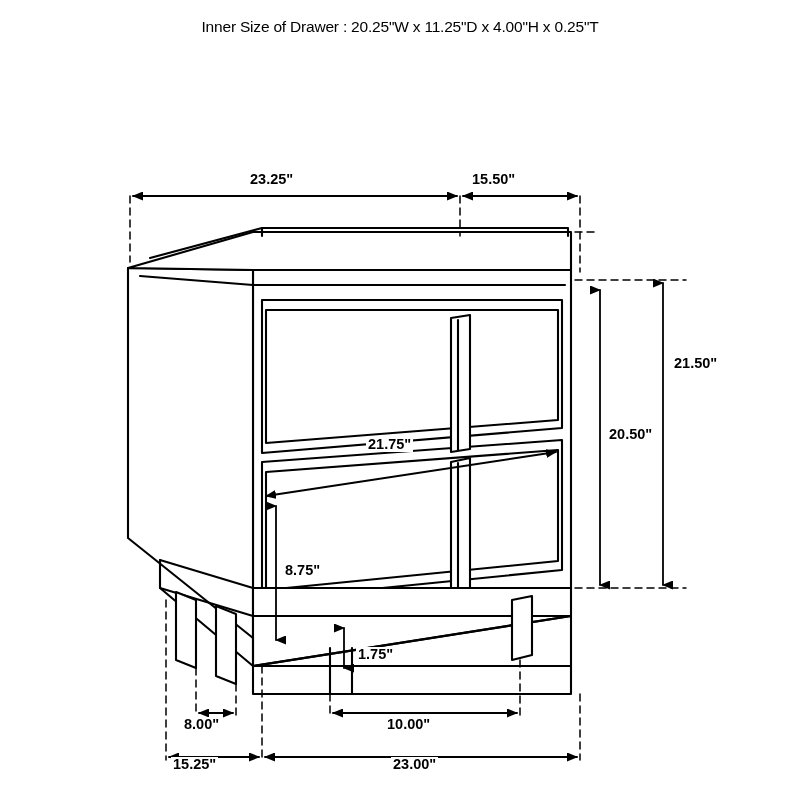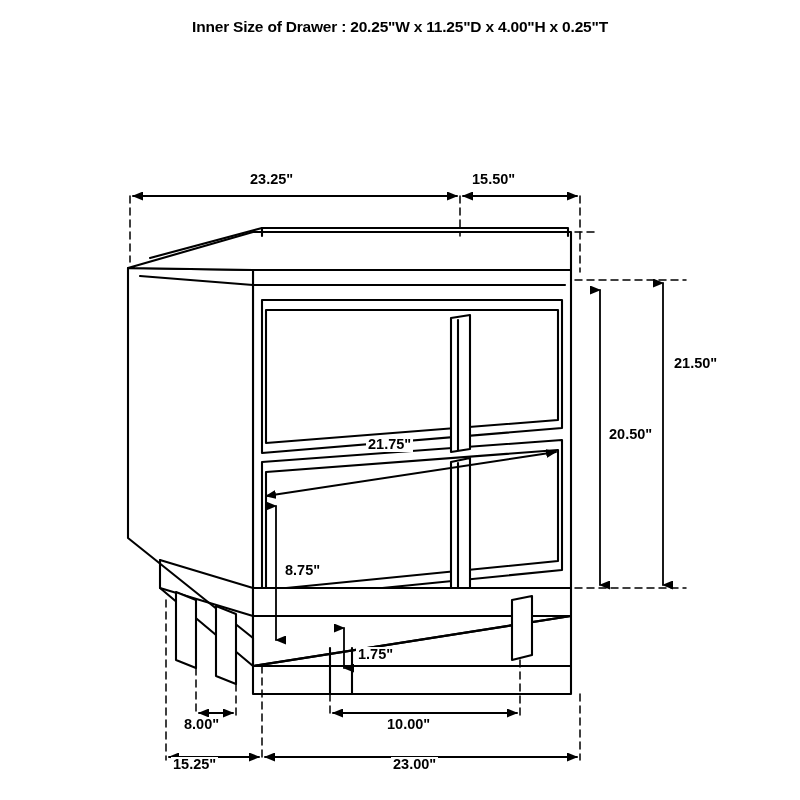--- a/index.html
+++ b/index.html
@@ -20,21 +20,21 @@
     width: 800px;
     height: 800px;
   }
   #title {
     position: absolute;
     top: 18px;
     left: 0;
     width: 800px;
     text-align: center;
     font-size: 15.5px;
-    font-weight: bold;
+    font-weight: normal;
     letter-spacing: -0.2px;
     white-space: nowrap;
   }
   svg.diagram {
     position: absolute;
     top: 0;
     left: 0;
   }
   .dimlabel {
     position: absolute;

